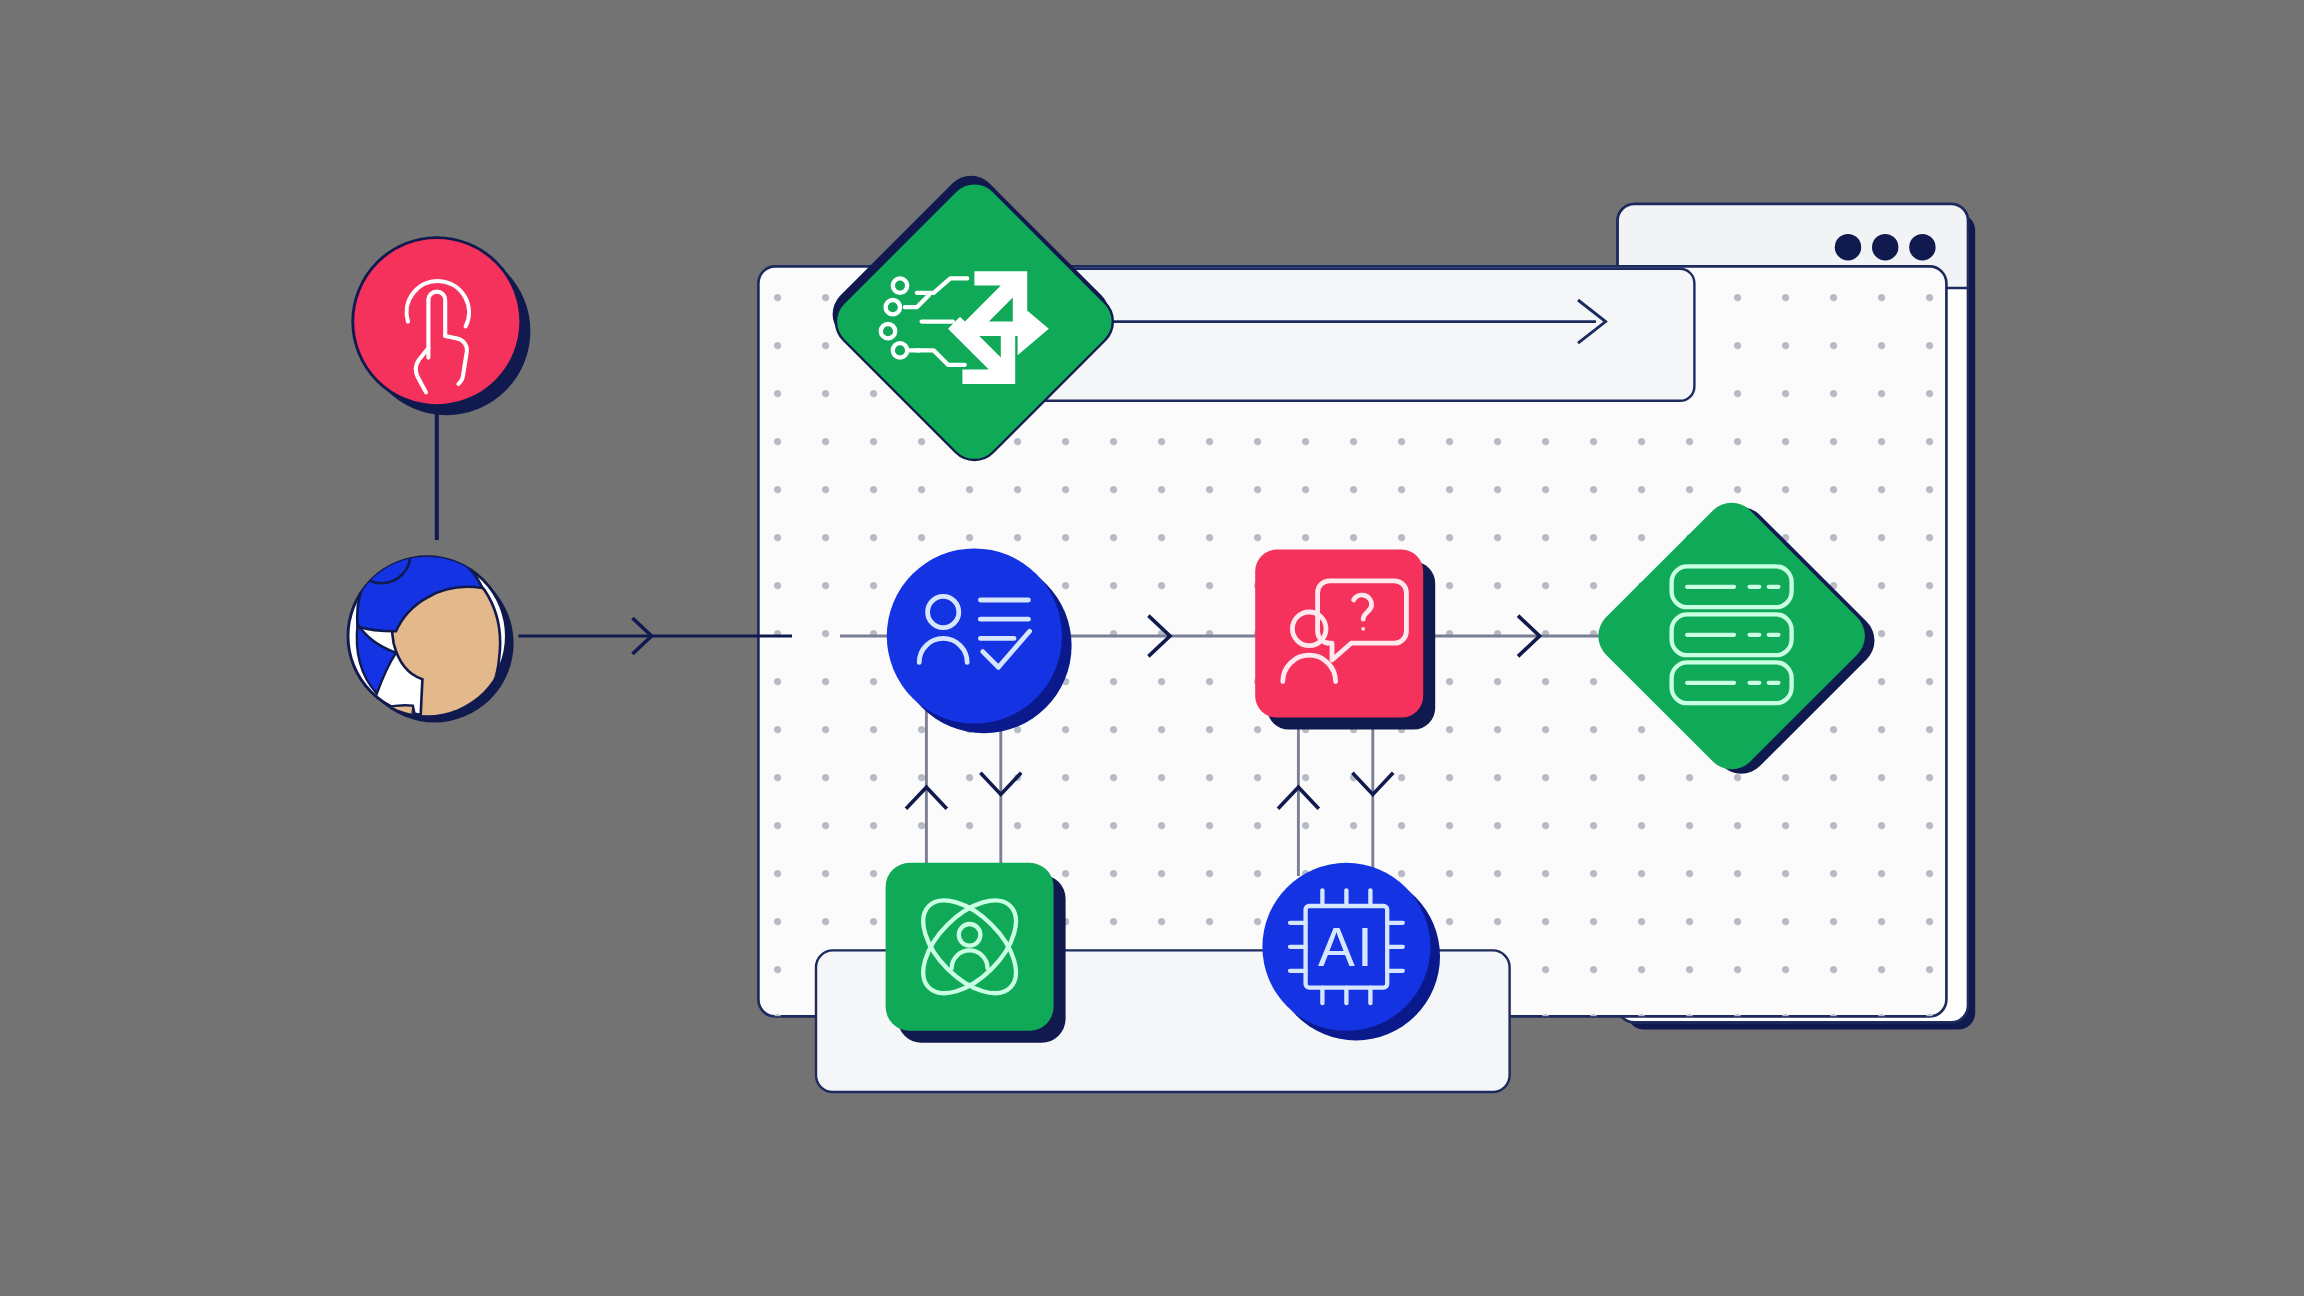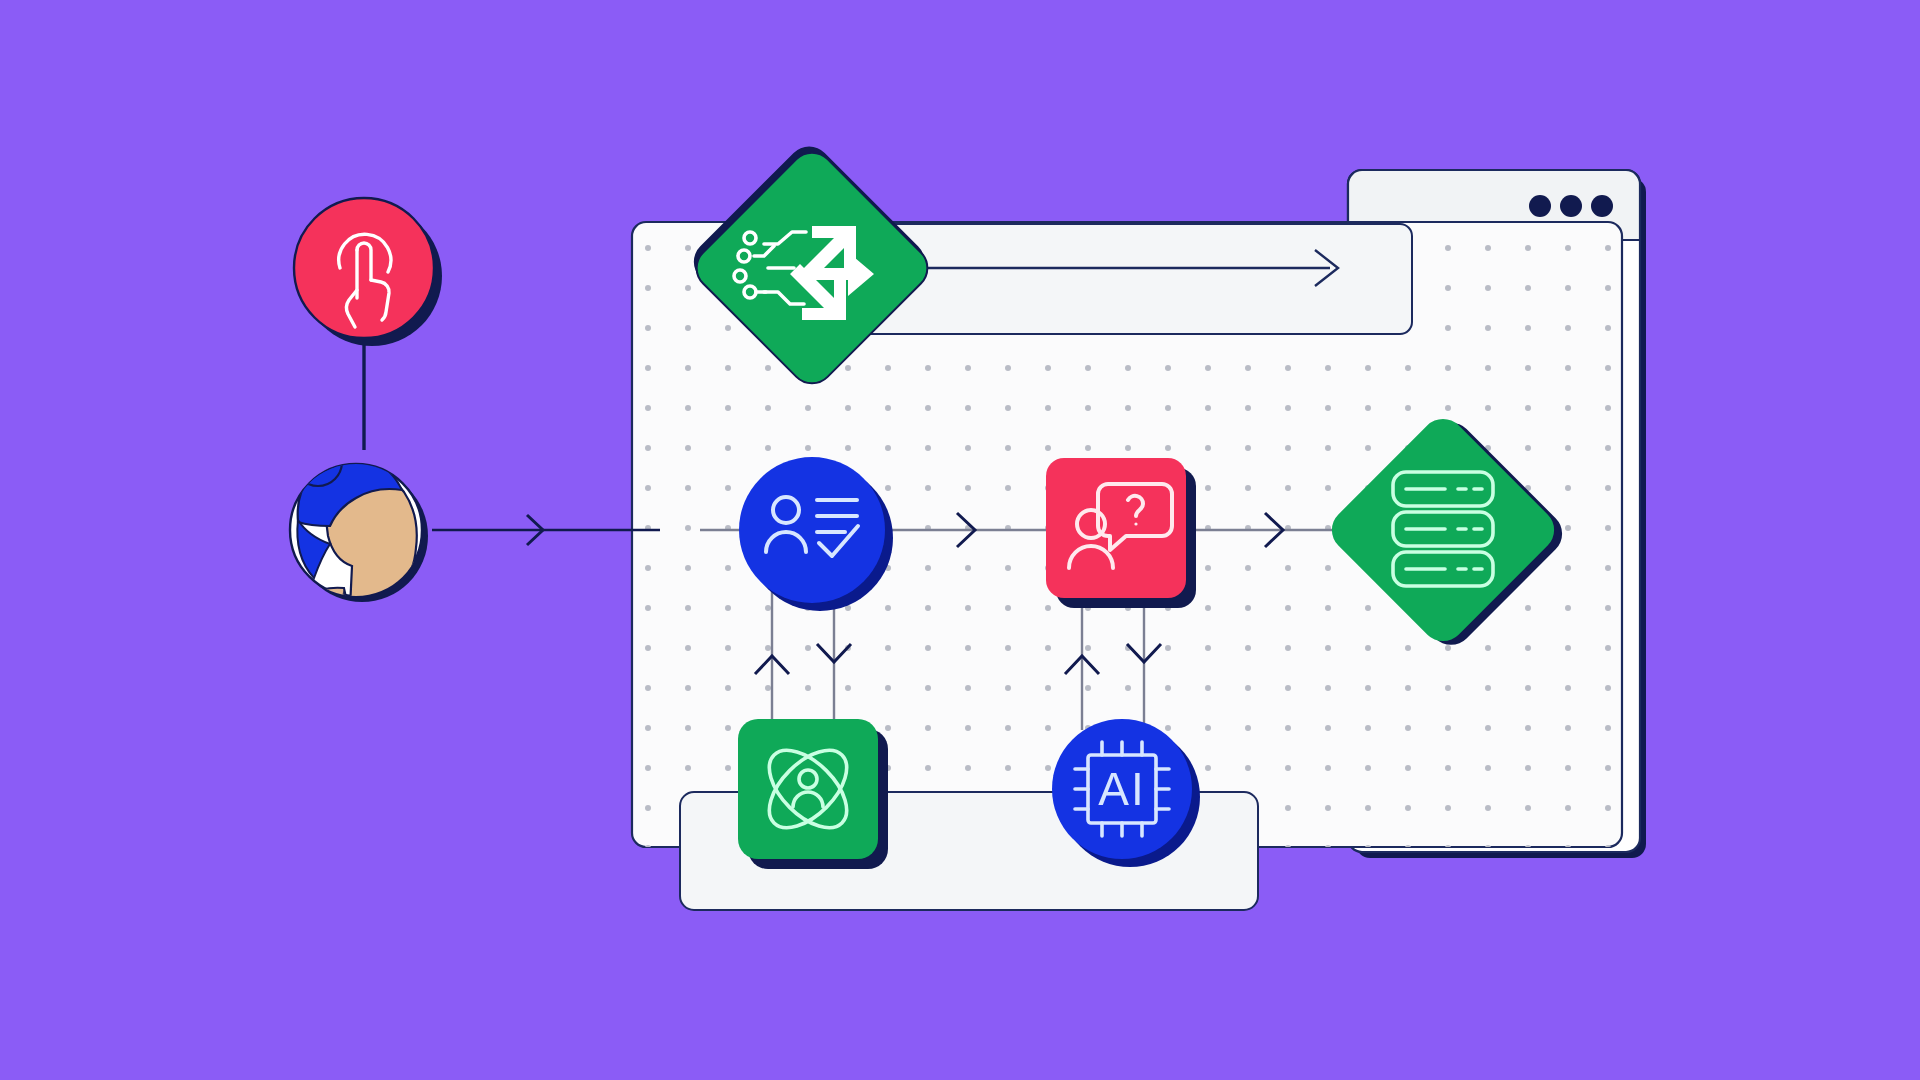--- a/index.html
+++ b/index.html
@@ -8,21 +8,21 @@
     margin: 0; padding: 0;
     width: 1920px; height: 1080px;
     background: #ffffff;
     font-family: "Liberation Sans", sans-serif;
     overflow: hidden;
   }
   #stage {
     position: relative;
     width: 1920px;
     height: 1080px;
-    background: #8b5cf6;
+    background: #737373;
   }
   #stage svg.layer {
     position: absolute;
     top: 0; left: 0;
     width: 1920px;
     height: 1080px;
     overflow: visible;
   }
 </style>
 </head>

